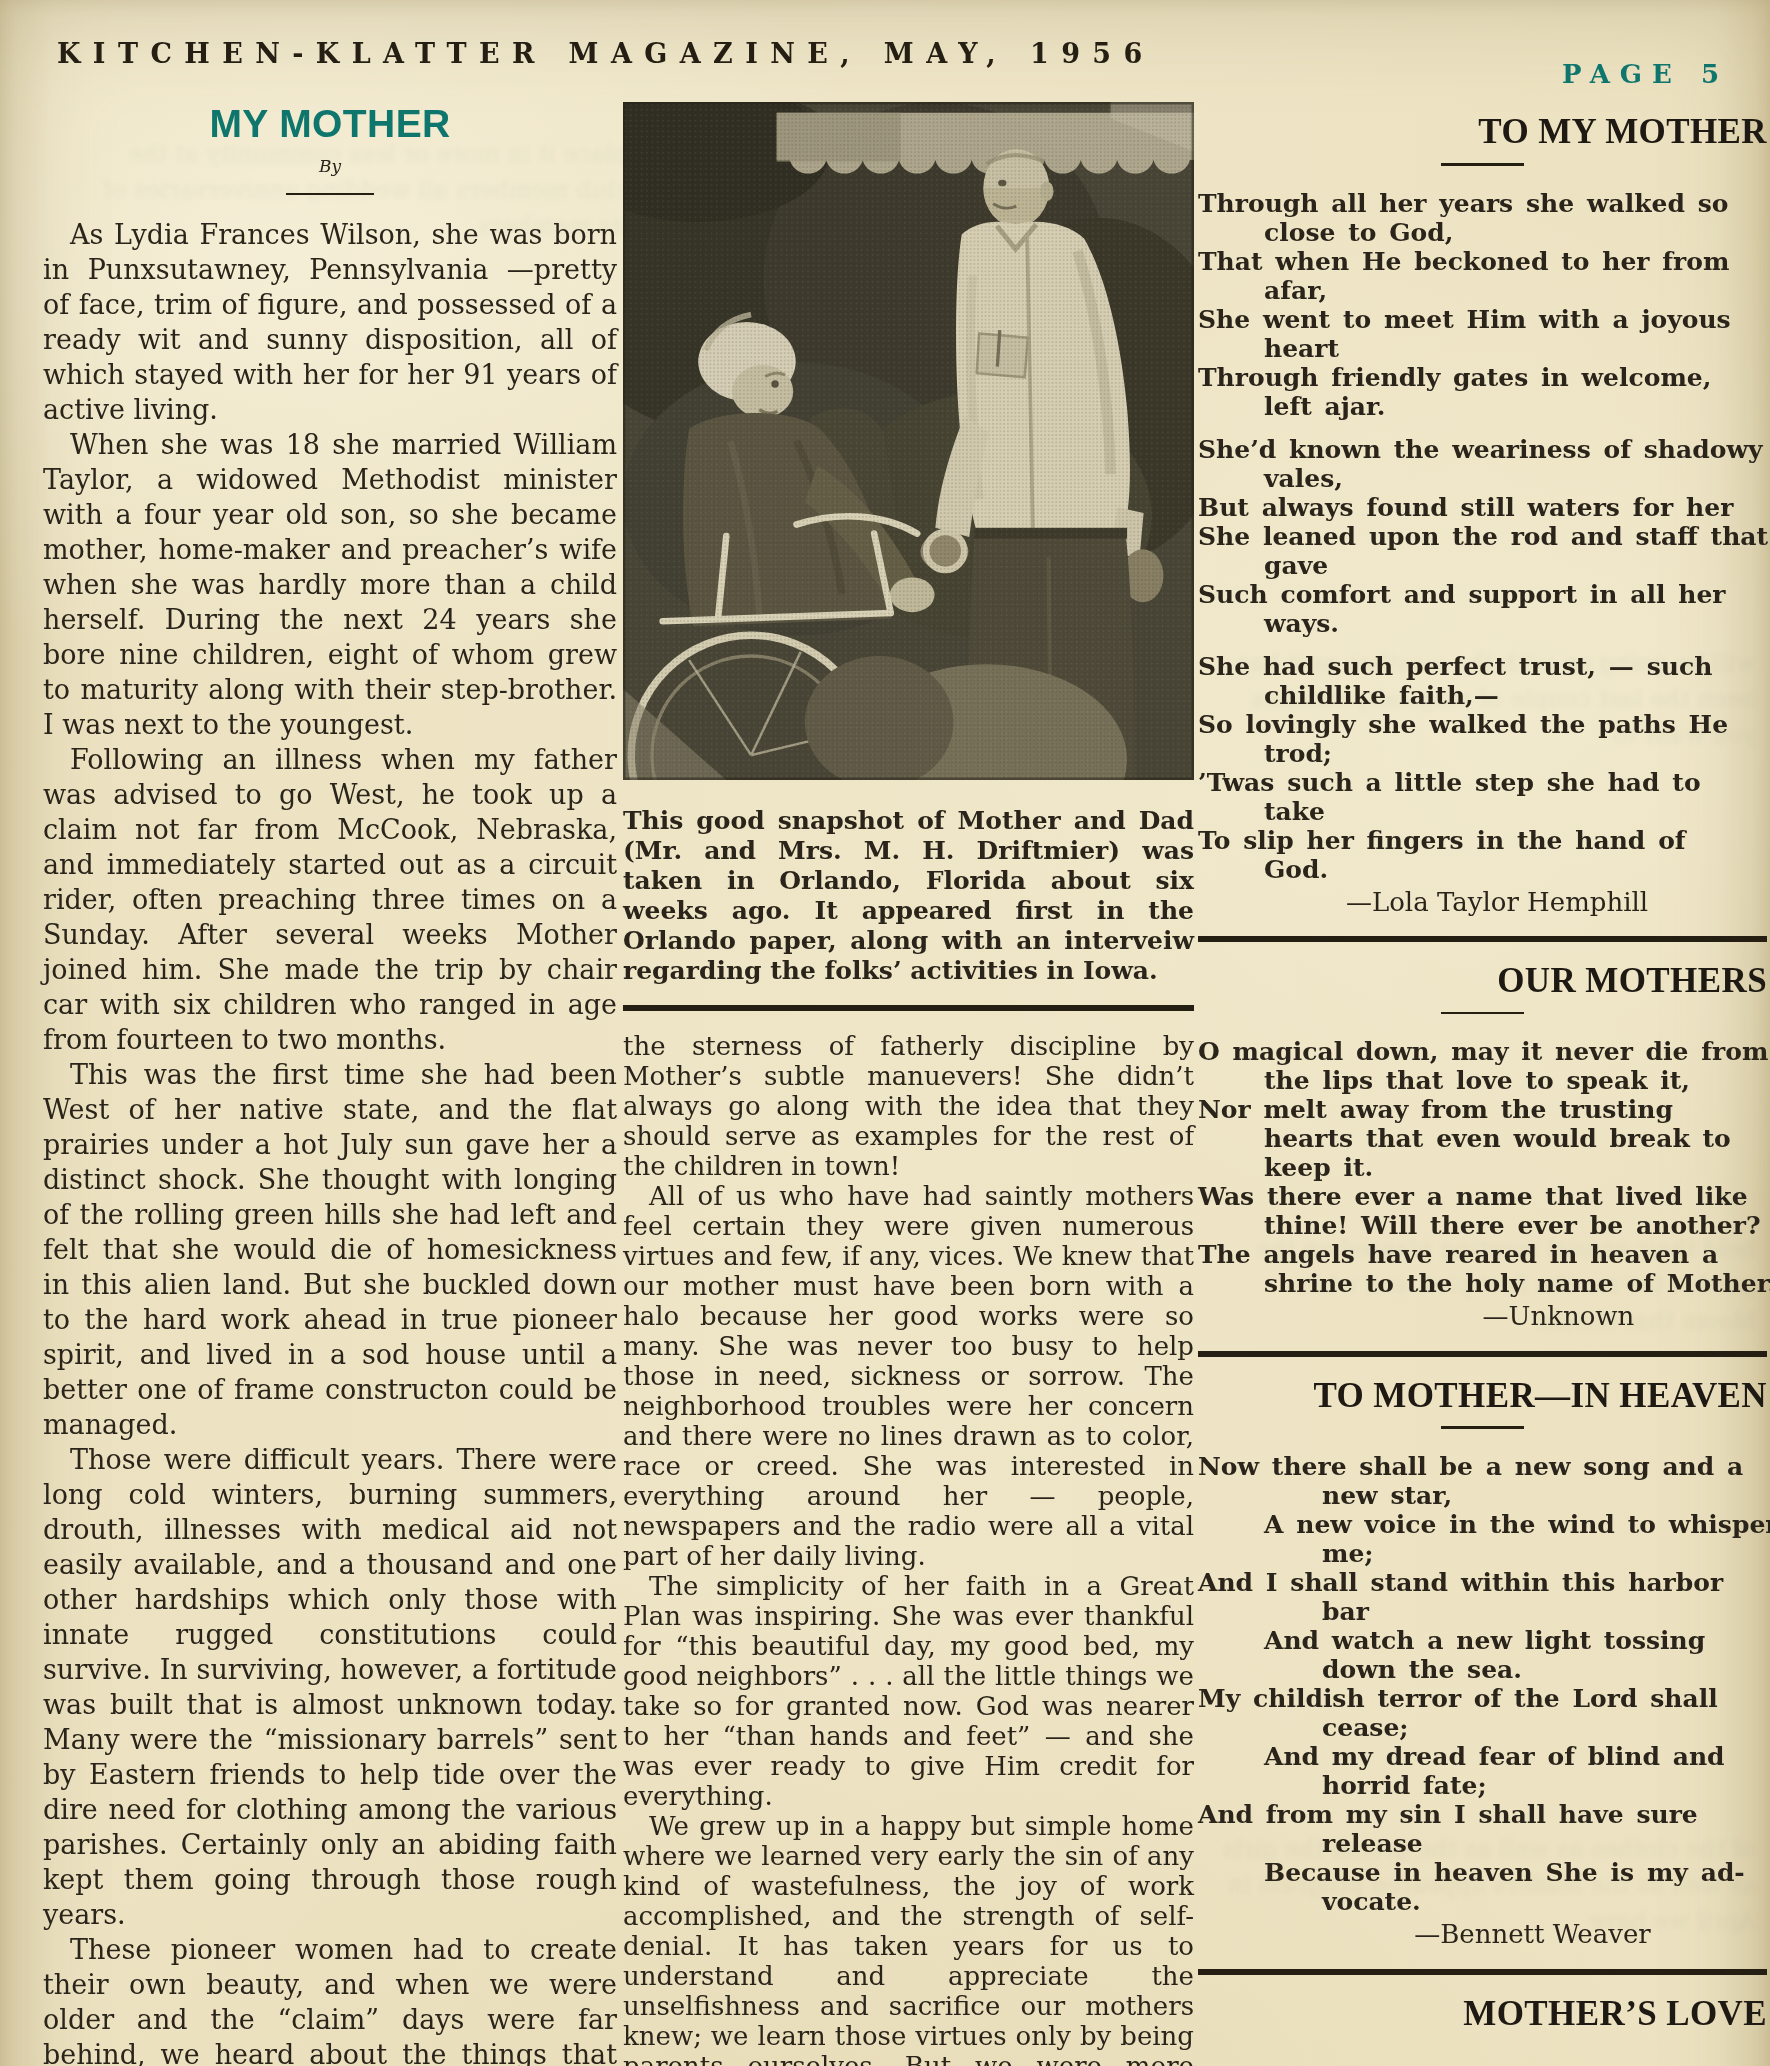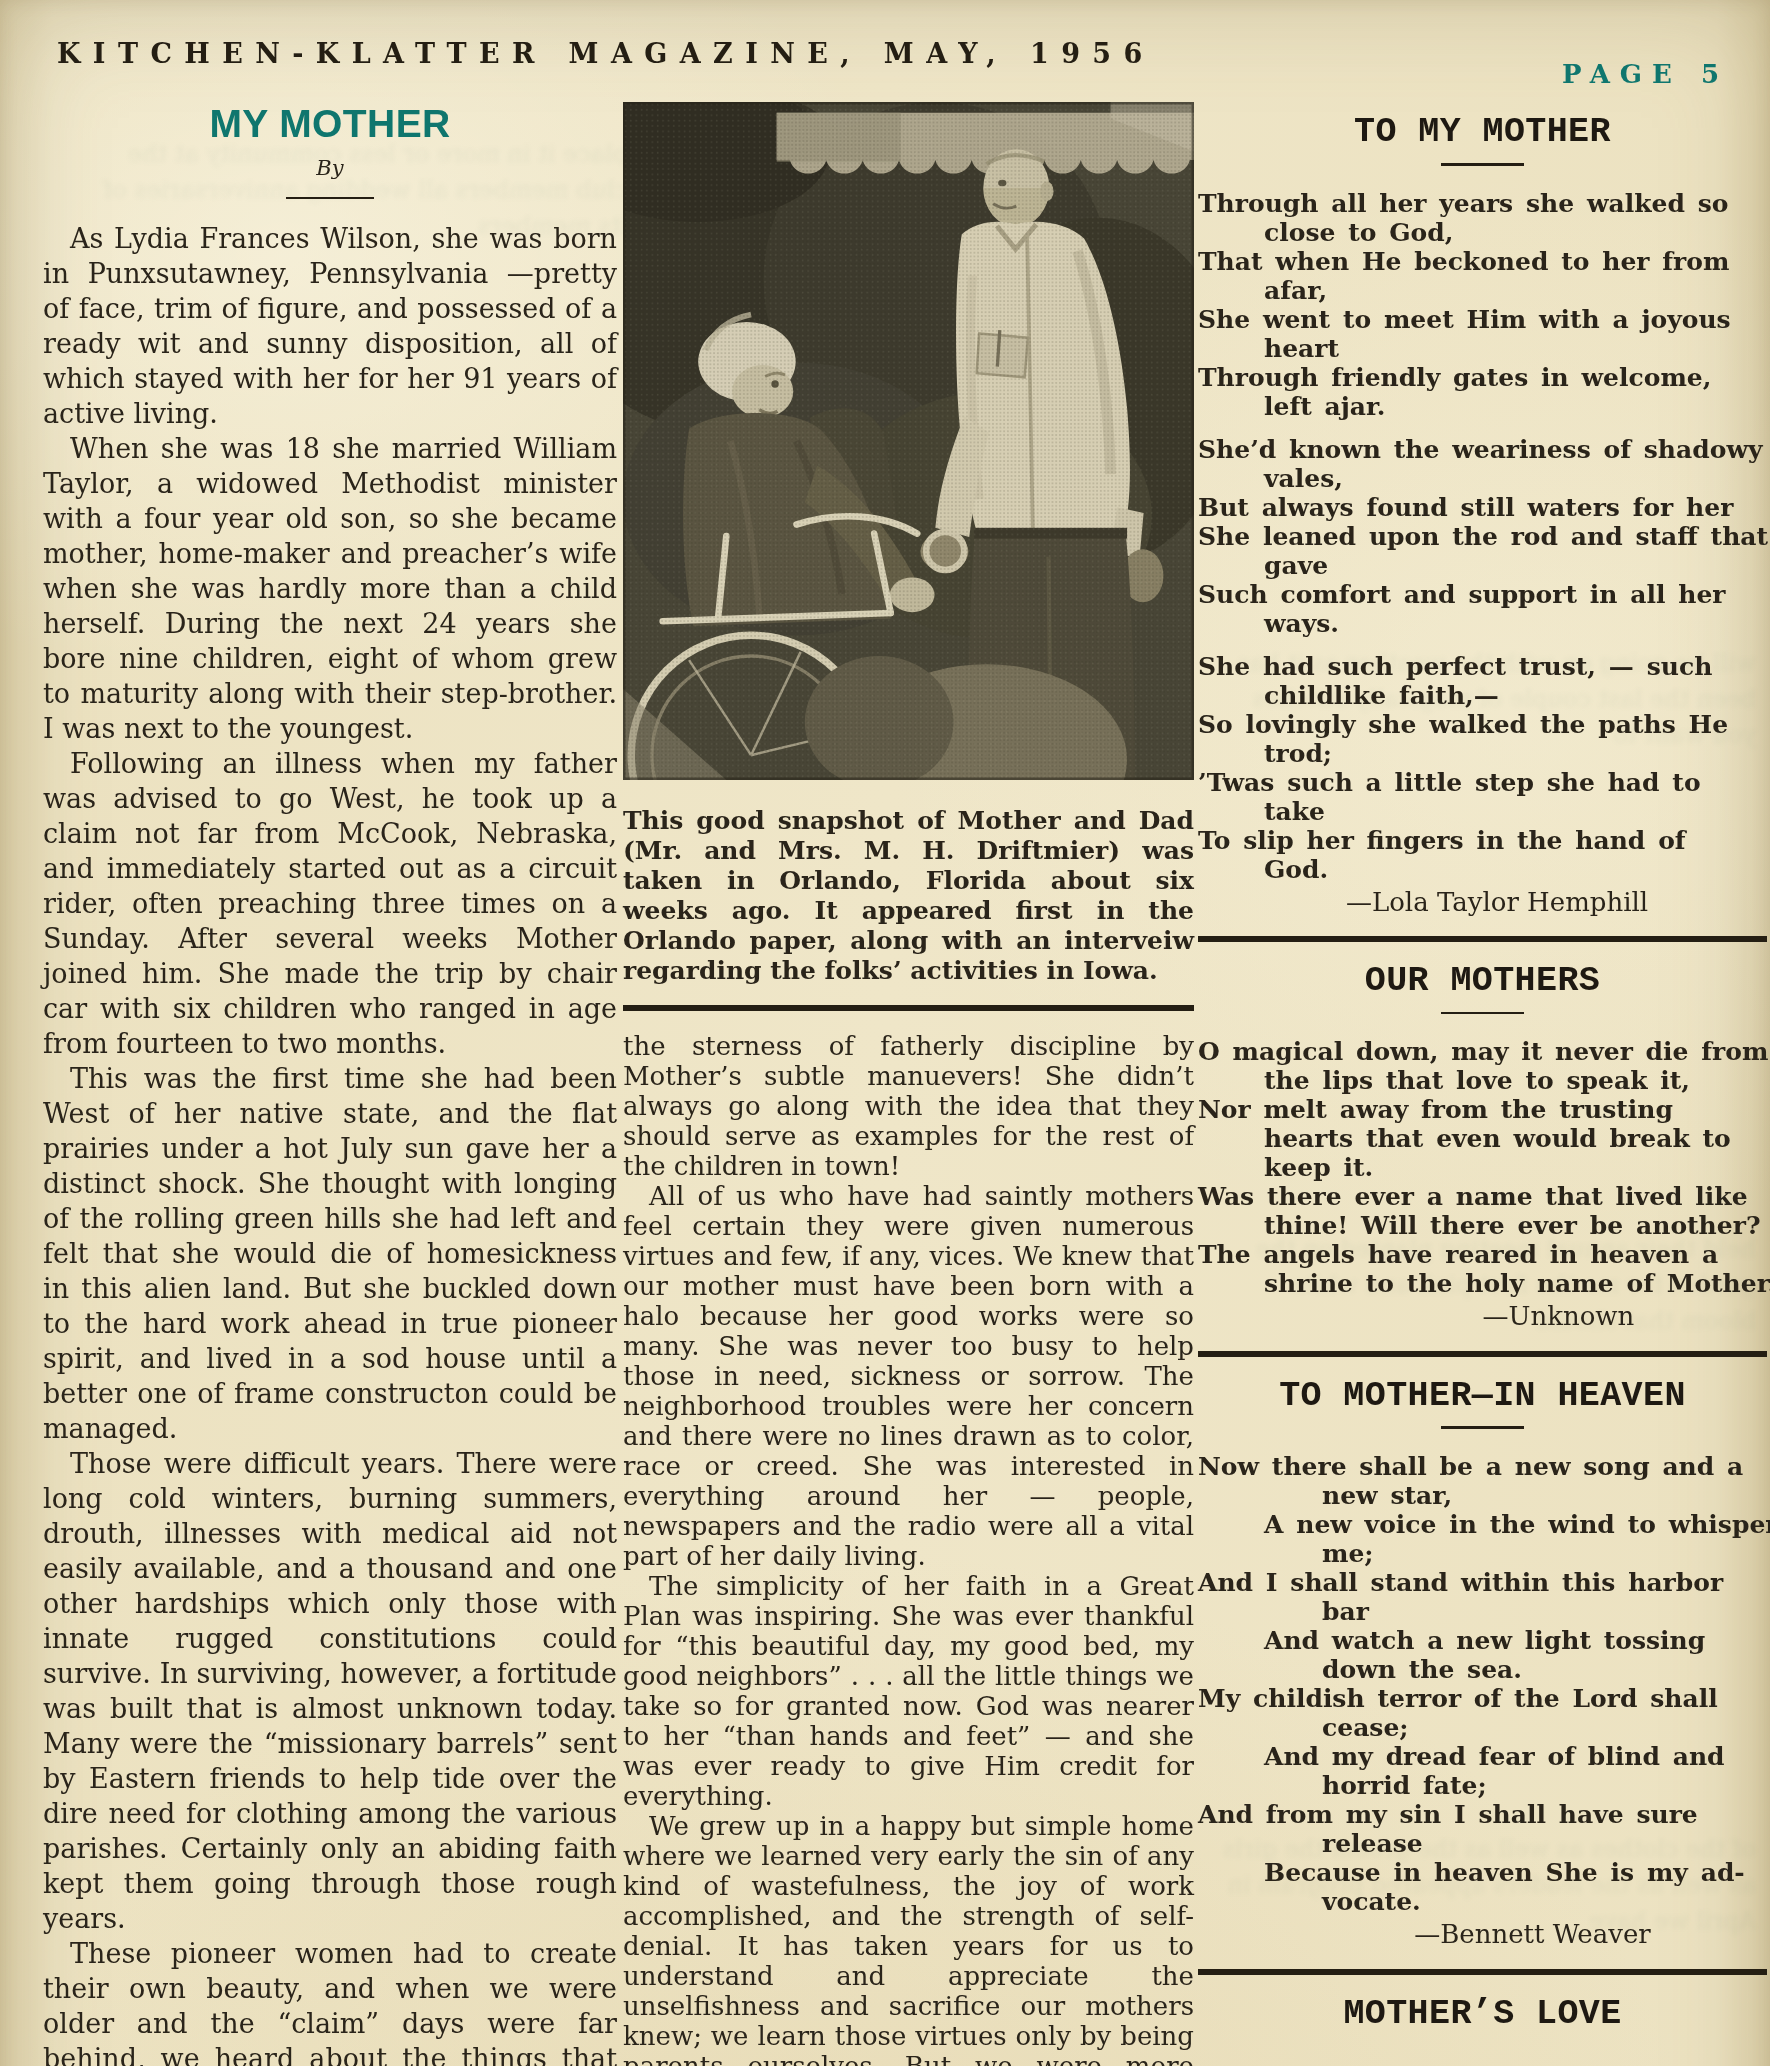--- a/index.html
+++ b/index.html
@@ -23,23 +23,23 @@
   .pagenum{position:absolute;right:41px;top:59px;font-weight:bold;font-size:26px;
     letter-spacing:10px;color:#0f766e;white-space:nowrap;text-align:right;}
   
   .col{position:absolute;top:102px;}
   .col-left{left:43px;width:574px;}
   .col-mid{left:623px;width:571px;}
   .col-right{left:1198px;width:569px;top:112px;}
   
   h1.article-title{margin:0;text-align:center;font-family:"Liberation Sans","DejaVu Sans",sans-serif;
     font-weight:bold;font-size:39px;letter-spacing:0.4px;color:#0f766e;}
-  .sec-title{margin:0;text-align:center;font-family:Liberation Mono, monospace;
+  .sec-title{margin:0;text-align:right;font-family:Liberation Serif, serif;
     font-weight:bold;font-size:35px;letter-spacing:0.4px;color:#1e1912;}
-  .byline{margin-top:10px;text-align:center;font-style:italic;font-size:21px;}
+  .byline{margin-top:10px;text-align:center;font-style:italic;font-size:17px;}
   .byline-name{margin-top:3.3px;text-align:center;font-style:italic;font-size:26.4px;}
   .small-rule{width:88px;height:2.9px;background:#241e13;margin:16.5px auto 21.5px auto;}
   .rule-thick{height:5.4px;background:#241e13;}
   
   .body-left{font-size:27px;line-height:35px;text-align:justify;}
   .body-left p{margin:0;text-indent:27px;}
   
   .photo-frame{width:571px;height:678px;}
   .photo-frame svg{display:block;width:100%;height:100%;}
   .caption{margin-top:26.4px;font-weight:bold;font-size:25px;line-height:30px;text-align:justify;}

